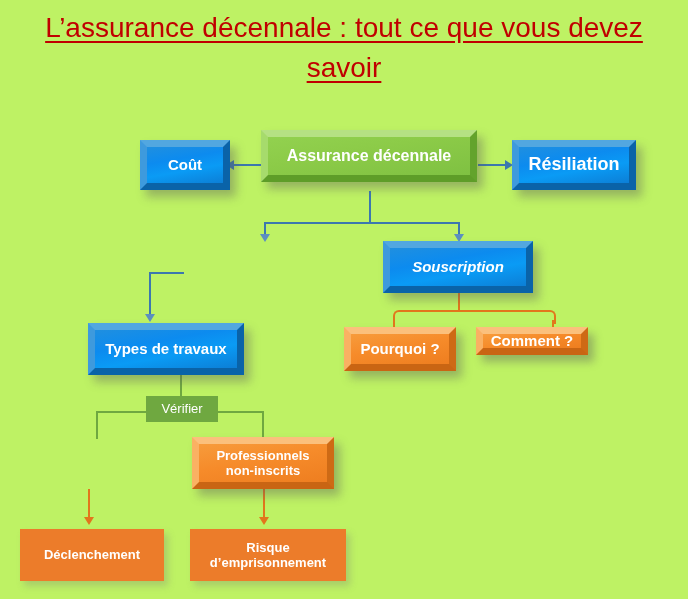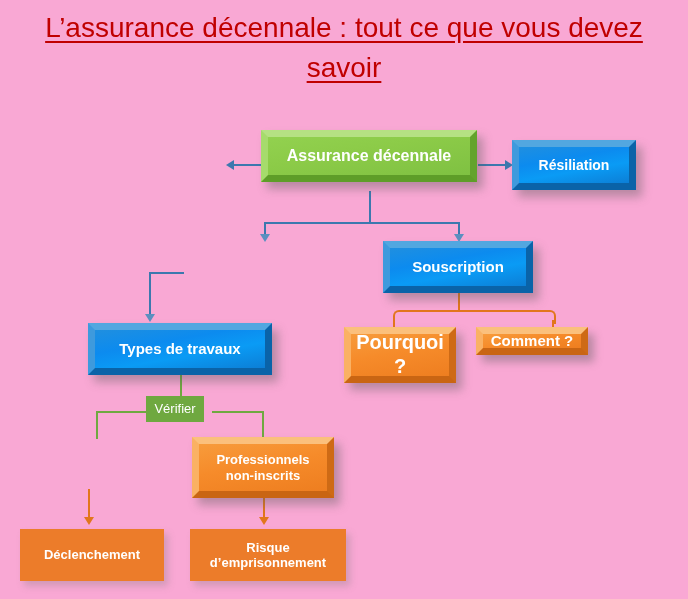--- a/index.html
+++ b/index.html
@@ -7,21 +7,21 @@
     padding: 0;
     background: #ffffff;
   }
   body {
     font-family: "Liberation Sans", sans-serif;
   }
   #canvas {
     position: relative;
     width: 688px;
     height: 599px;
-    background: #f9a8d4;
+    background: #bef264;
     overflow: hidden;
   }
 
   
   #title {
     position: absolute;
     left: 20px;
     top: 8px;
     width: 648px;
     text-align: center;
@@ -180,52 +180,55 @@
   <div class="vline c-green" style="left:96px; top:411px; height:28px;"></div>
   <div class="hline c-green" style="left:212px; top:411px; width:52px;"></div>
   <div class="vline c-green" style="left:262px; top:411px; height:28px;"></div>
 
   <div class="vline c-orange" style="left:88px; top:489px; height:30px;"></div>
   <div class="arrow arrow-down a-orange" style="left:84px; top:517px;"></div>
 
   <div class="vline c-orange" style="left:263px; top:489px; height:30px;"></div>
   <div class="arrow arrow-down a-orange" style="left:259px; top:517px;"></div>
 
+  <div class="node bevel blue" style="left:140px; top:140px; width:90px; height:50px; font-size:15px;">
+    <span class="lbl">Coût</span>
+  </div>
 
   <div class="node bevel green" style="left:261px; top:130px; width:216px; height:52px; font-size:16px;">
     <span class="lbl">Assurance décennale</span>
   </div>
 
-  <div class="node bevel blue" style="left:512px; top:140px; width:124px; height:50px; font-size:14px;">
+  <div class="node bevel blue" style="left:512px; top:140px; width:124px; height:50px; font-size:18px;">
     <span class="lbl">Résiliation</span>
   </div>
 
 
-  <div class="node bevel blue" style="left:383px; top:241px; width:150px; height:52px; font-size:15px;">
+  <div class="node bevel blue" style="left:383px; top:241px; width:150px; height:52px; font-size:15px;font-style:italic;">
     <span class="lbl">Souscription</span>
   </div>
 
-  <div class="node bevel blue" style="left:88px; top:323px; width:184px; height:52px; font-size:15px;">
+  <div class="node bevel blue" style="left:88px; top:323px; width:156px; height:52px; font-size:15px;">
     <span class="lbl">Types de travaux</span>
   </div>
 
-  <div class="node bevel orange" style="left:344px; top:327px; width:112px; height:56px; font-size:20px;">
+  <div class="node bevel orange" style="left:344px; top:327px; width:112px; height:44px; font-size:15px;">
     <span class="lbl">Pourquoi ?</span>
   </div>
 
   <div class="node bevel orange" style="left:476px; top:327px; width:112px; height:28px; font-size:15px;">
     <span class="lbl">Comment ?</span>
   </div>
 
-  <div class="node flat green" style="left:146px; top:396px; width:58px; height:26px; font-size:13px; font-weight:normal;">
+  <div class="node flat green" style="left:146px; top:396px; width:72px; height:26px; font-size:13px; font-weight:normal;">
     <span class="lbl">Vérifier</span>
   </div>
 
 
-  <div class="node bevel orange" style="left:192px; top:437px; width:142px; height:61px; font-size:13px;">
+  <div class="node bevel orange" style="left:192px; top:437px; width:142px; height:52px; font-size:13px;">
     <span class="lbl">Professionnels non-inscrits</span>
   </div>
 
   <div class="node flat orange" style="left:20px; top:529px; width:144px; height:52px; font-size:13px;align-items:center;">
     <span class="lbl">Déclenchement</span>
   </div>
 
   <div class="node flat orange" style="left:190px; top:529px; width:156px; height:52px; font-size:13px;">
     <span class="lbl">Risque d’emprisonnement</span>
   </div>

